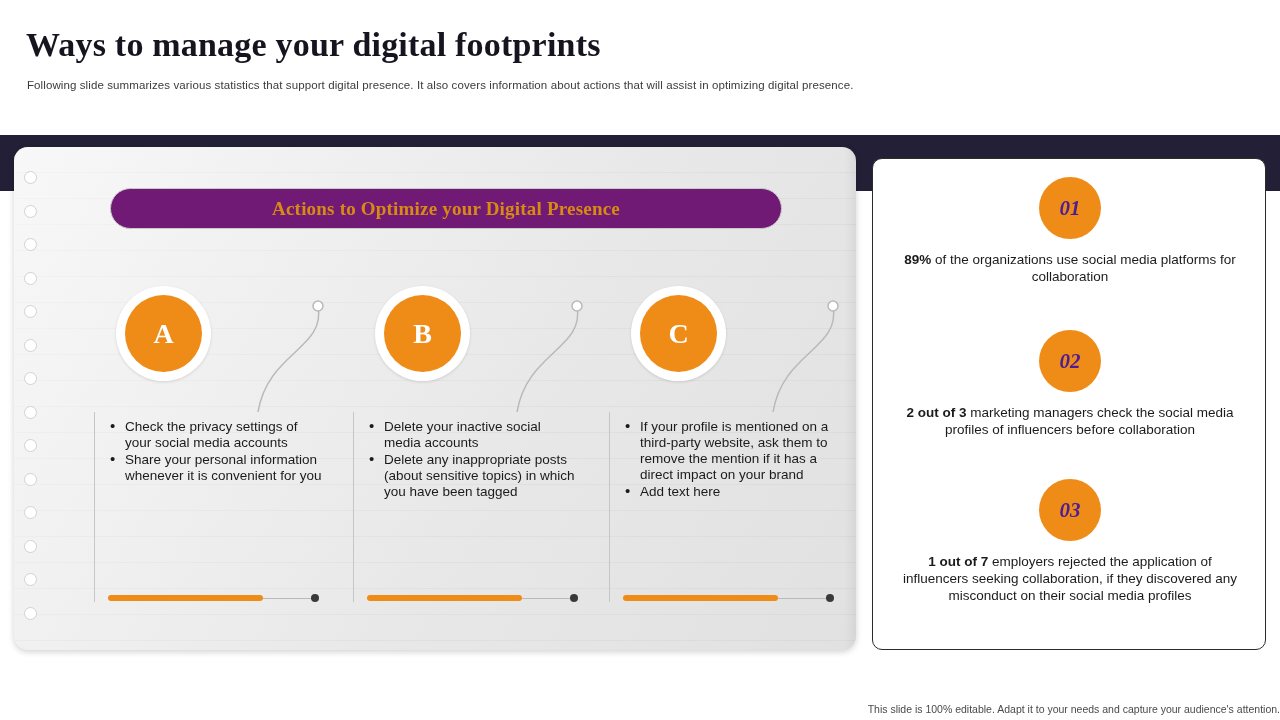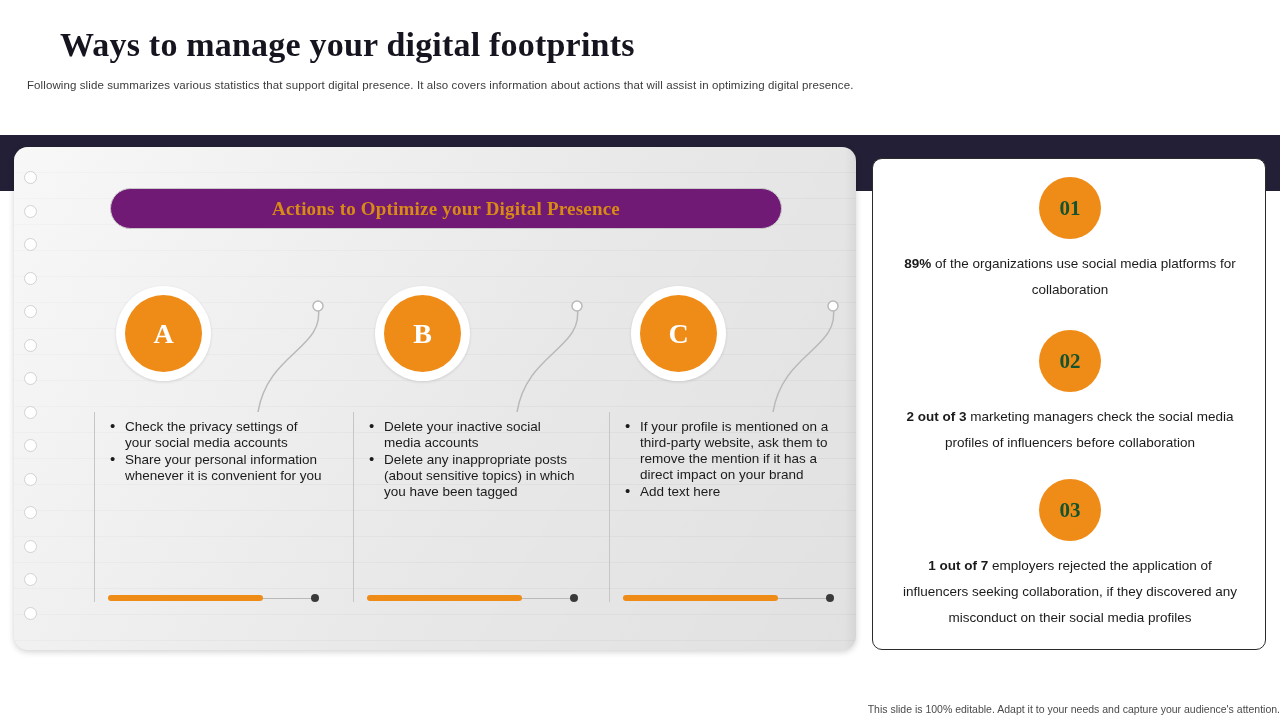--- a/index.html
+++ b/index.html
@@ -10,21 +10,20 @@
     overflow: hidden;
   }
   .slide { position: relative; width: 1280px; height: 720px; background: #fff; }
 
   
   .title {
     position: absolute; left: 26px; top: 26px;
     font-family: "Liberation Serif", serif;
     font-size: 34px; font-weight: 700; color: #16141f;
     letter-spacing: .2px;
-    margin-left: 34px;
   }
   .subtitle {
     position: absolute; left: 27px; top: 79px;
     font-size: 11.5px; color: #3b3b3b; letter-spacing: .1px;
   }
 
   
   .dark-band {
     position: absolute; left: 0; top: 135px; width: 1280px; height: 56px;
     background: #231f36;
@@ -122,24 +121,24 @@
   
   .stats {
     position: absolute; left: 872px; top: 158px; width: 394px; height: 492px;
     background: #ffffff; border: 1.5px solid #2b2b2b; border-radius: 10px;
   }
   .stat { position: absolute; left: 0; width: 394px; text-align: center; }
   .stat-circle {
     width: 62px; height: 62px; border-radius: 50%;
     background: #ef8c18; margin: 0 auto 12px auto;
     display: flex; align-items: center; justify-content: center;
-    color: #14532d; font-family: "Liberation Serif", serif;
-    font-size: 21px; font-weight: 700;
-  }
-  .stat-text { font-size: 13.5px; color: #1b1b1b; line-height: 26px; padding: 0 22px; }
+    color: #4c1d95; font-family: "Liberation Serif", serif;
+    font-size: 21px; font-weight: 700; font-style: italic;
+  }
+  .stat-text { font-size: 13.5px; color: #1b1b1b; line-height: 17px; padding: 0 22px; }
   .stat-text b { font-weight: 700; }
 
   
   .footer {
     position: absolute; left: 0; top: 703px; width: 1280px; text-align: right;
     font-size: 10.5px; color: #4a4a4a;
   }
 </style>
 </head>
 <body>

